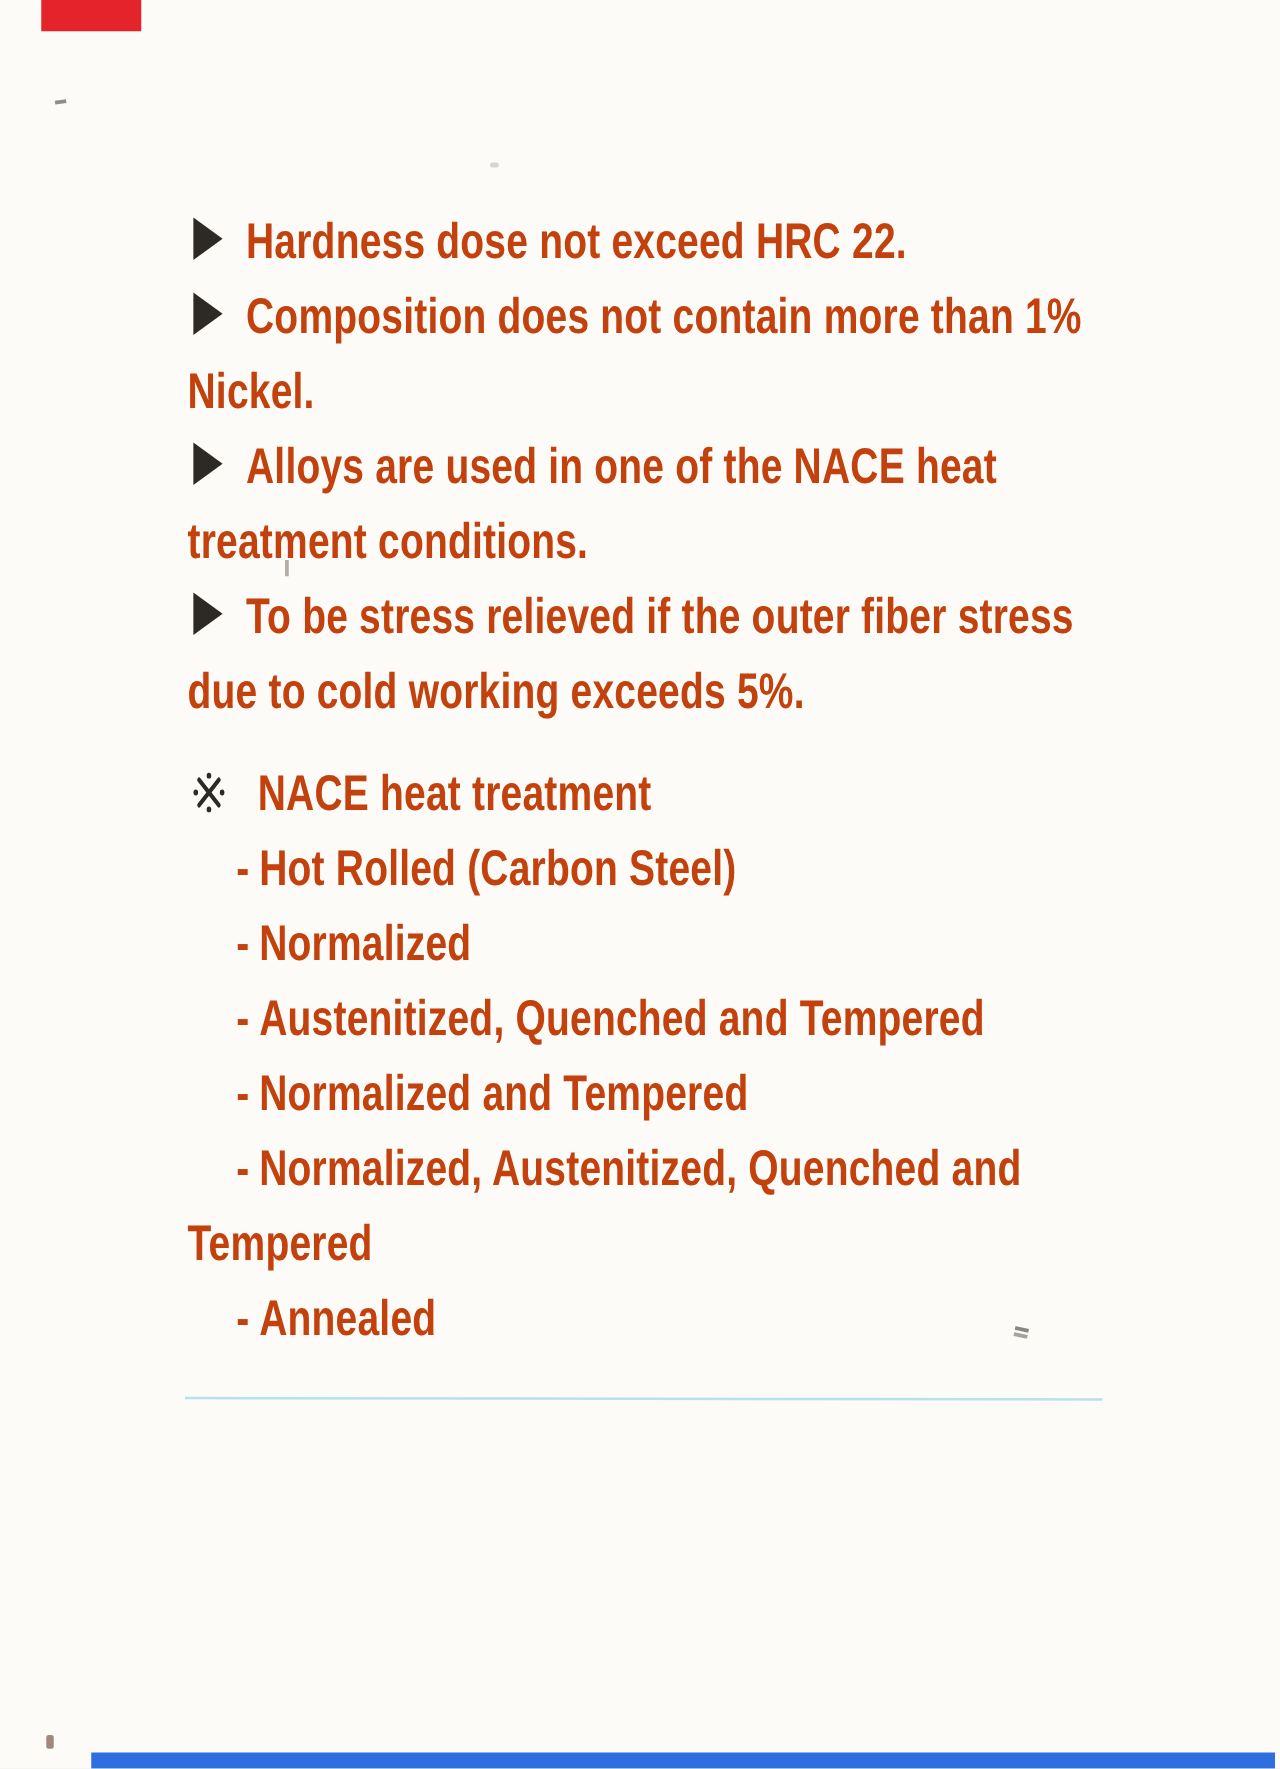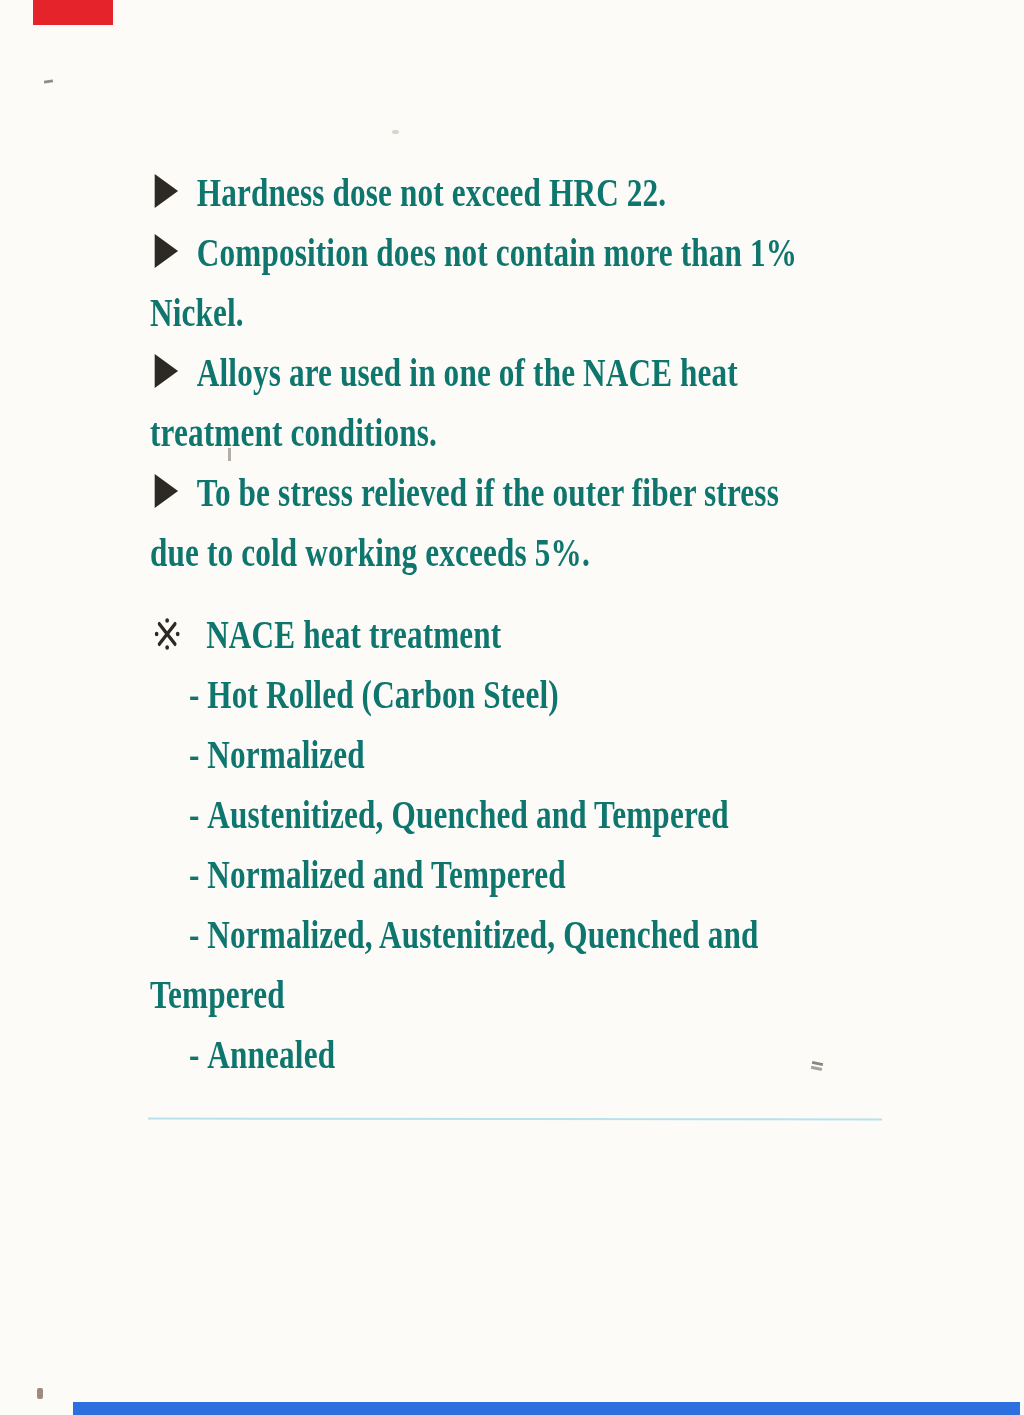--- a/index.html
+++ b/index.html
@@ -81,21 +81,21 @@
   .speck-5 { left: 37px;  top: 1388px; width: 6px;  height: 11px; background: #a08a80; border-radius: 2px; }
 </style>
 </head>
 <body>
 
 <div class="page" style="background: rgb(252, 251, 248);">
 
   <div class="red-bar" style="background: rgb(228, 35, 43);"></div>
   <div class="blue-bar" style="background: rgb(46, 111, 224);"></div>
 
-  <div class="doc" style="color: #0f766e; font-family: Liberation Serif, serif;">
+  <div class="doc" style="color: #c2410c;">
       <div class="line bullet"><span class="tri"></span><span>Hardness dose not exceed HRC 22.</span></div>
       <div class="line bullet"><span class="tri"></span><span>Composition does not contain more than 1%</span></div>
       <div class="line plain"><span>Nickel.</span></div>
       <div class="line bullet"><span class="tri"></span><span>Alloys are used in one of the NACE heat</span></div>
       <div class="line plain"><span>treatment conditions.</span></div>
       <div class="line bullet"><span class="tri"></span><span>To be stress relieved if the outer fiber stress</span></div>
       <div class="line plain"><span>due to cold working exceeds 5%.</span></div>
       <div class="line section gap"><svg class="refmark section-marker" viewBox="0 0 32 32" xmlns="http://www.w3.org/2000/svg" fill="none" stroke="#2d2a26" stroke-width="3.4" stroke-linecap="round">
     <line x1="7" y1="7" x2="25" y2="25"></line>
     <line x1="25" y1="7" x2="7" y2="25"></line>

